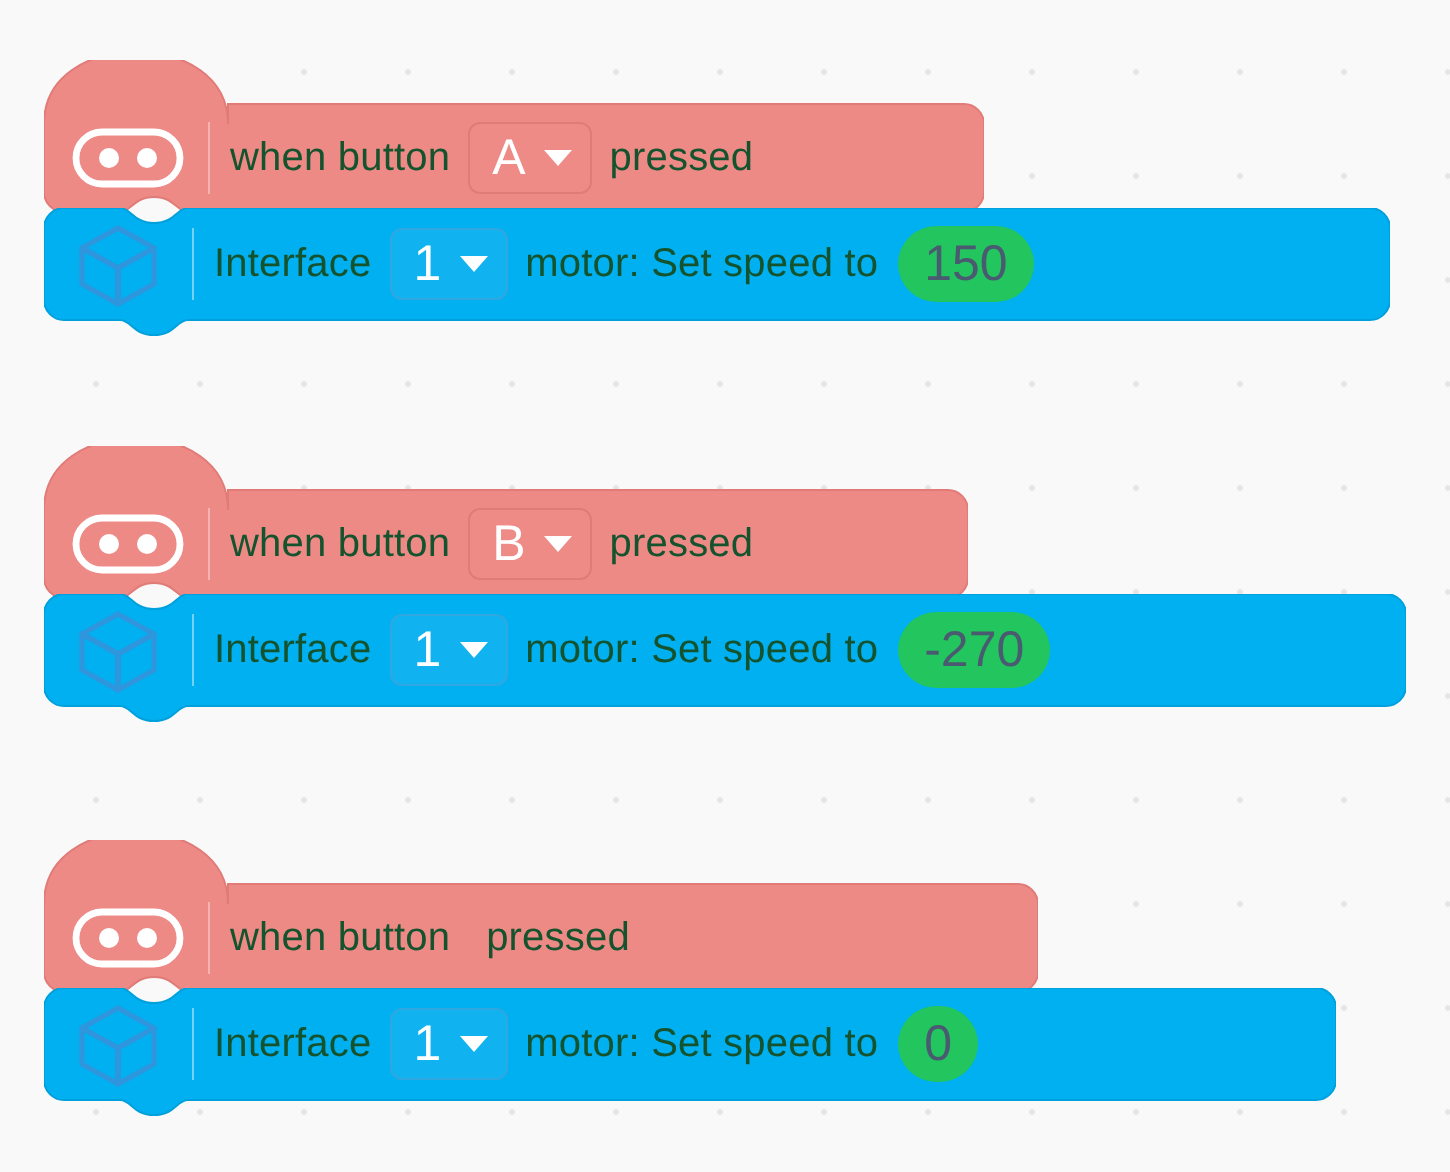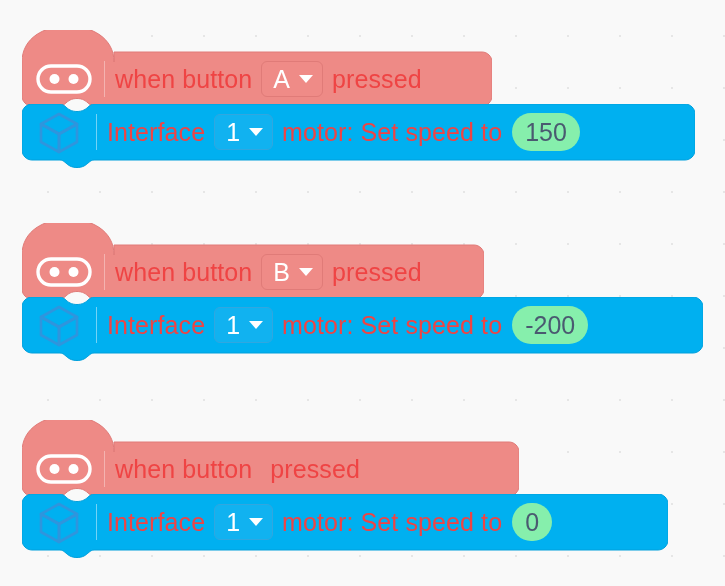--- a/index.html
+++ b/index.html
@@ -93,22 +93,22 @@
     margin: 0 10px 0 12px;
     flex: 0 0 auto;
   }
   .divider.blue {
     background: rgba(255,255,255,0.45);
     margin: 0 10px 0 14px;
   }
 
   
   .label {
-    color: #ef4444;
-    font-size: 25px;
+    color: #14532d;
+    font-size: 20px;
     line-height: 1;
     letter-spacing: 0.1px;
     white-space: nowrap;
     flex: 0 0 auto;
   }
   .label.sp-r { margin-right: 9px; }
   .label.sp-l { margin-left: 9px; }
 
   
   .dropdown {
@@ -146,21 +146,21 @@
 
   
   .num-field {
     display: inline-flex;
     align-items: center;
     justify-content: center;
     height: 38px;
     min-width: 38px;
     padding: 0 13px;
     border-radius: 19px;
-    background: #86efac;
+    background: #22c55e;
     color: #4a5a70;
     font-size: 25px;
     line-height: 1;
     box-sizing: border-box;
     flex: 0 0 auto;
     margin-left: 10px;
   }
 </style>
 </head>
 <body>
@@ -252,21 +252,21 @@
             <path d="M41,15 L41,33 L23,43 L23,25 Z" fill="none" stroke="#2f95dd" stroke-width="2.6" stroke-linejoin="round"></path>
           </svg>
         </span>
         <span class="divider blue"></span>
         <span class="label sp-r">Interface</span>
         <span class="dropdown blue">
           <span class="dd-text">1</span>
           <span class="caret"></span>
         </span>
         <span class="label sp-l">motor: Set speed to</span>
-        <span class="num-field">-200</span>
+        <span class="num-field">-270</span>
       </div>
     </div>
 
   </div>
 
   <div class="script script-3">
 
     <div class="hat-block">
       <svg class="hat-shape" width="497" height="76" viewBox="0 0 497 76">
         <path d="M0,32 C0,8 22,-4 46,-4 C70,-4 92,8 92,32 L92,22 L487,22 C492.5,22 497,26.5 497,32 L497,66 C497,71.5 492.5,76 487,76 L72,76 C68,76 66,72 62,70 C58,68 52,68 48,70 C44,72 42,76 38,76 L10,76 C4.5,76 0,71.5 0,66 Z" fill="#ee8a86" stroke="#e07b78" stroke-width="1"></path>

